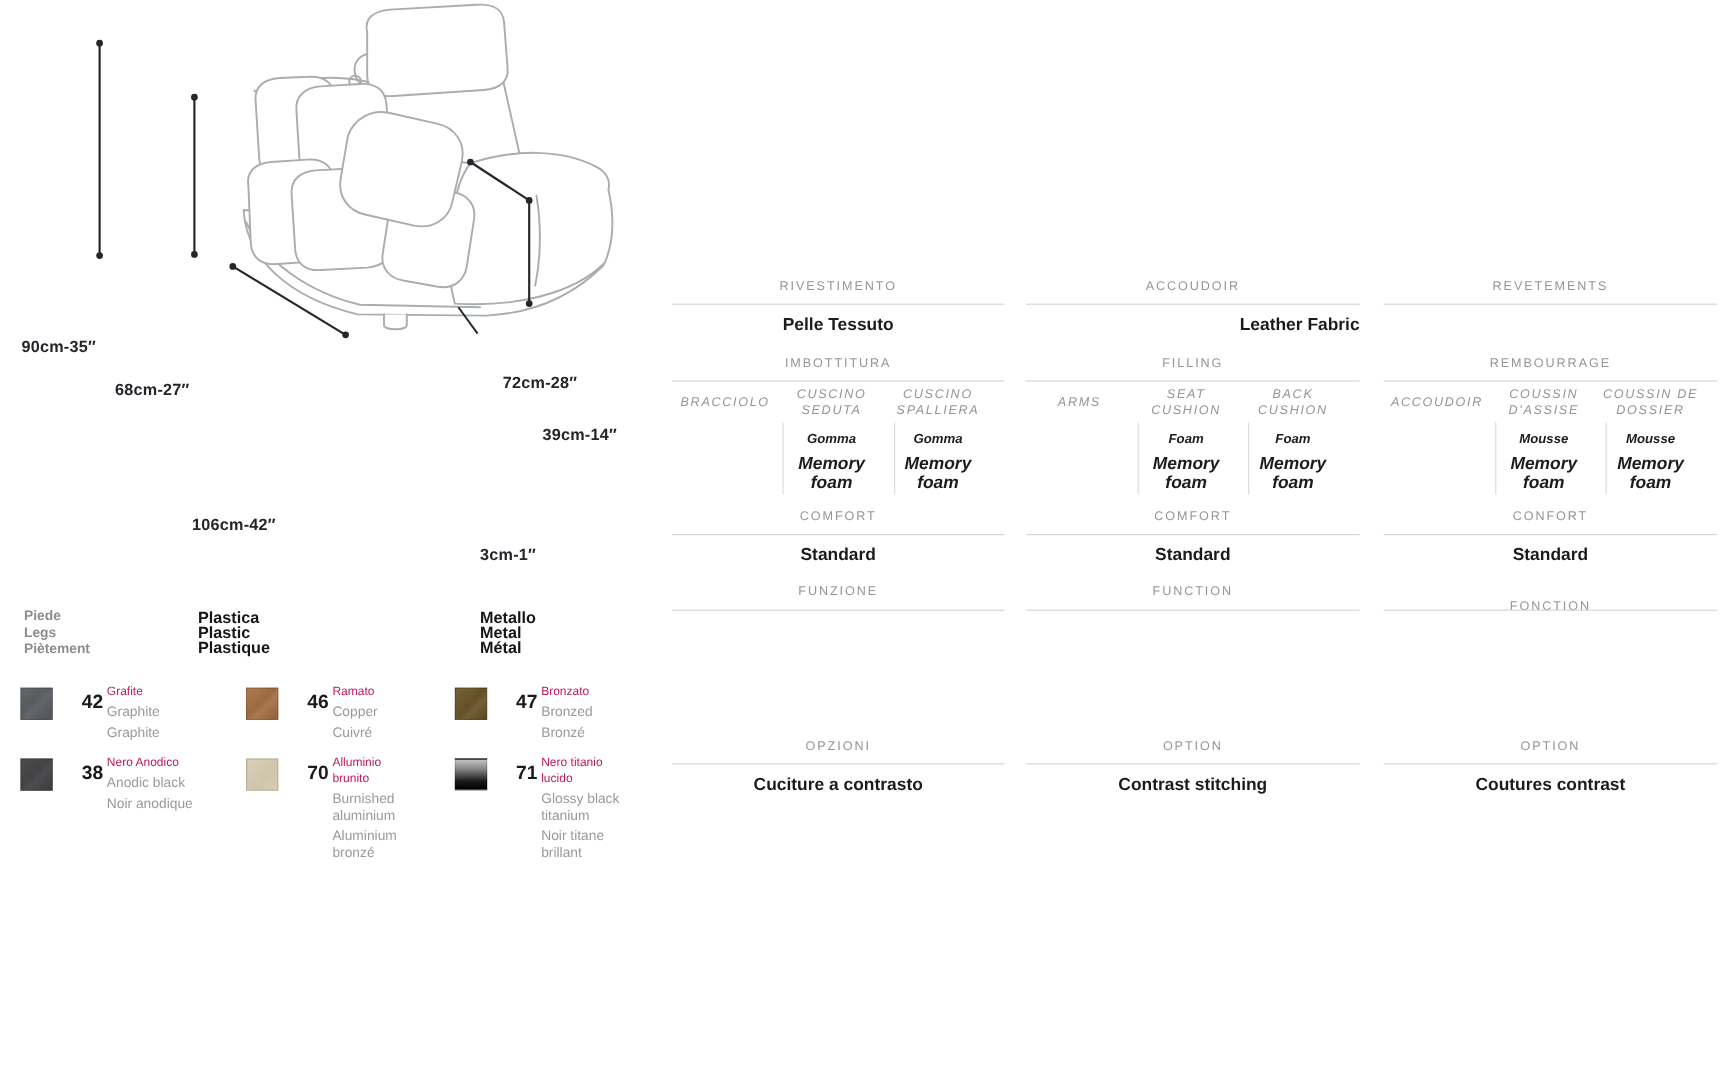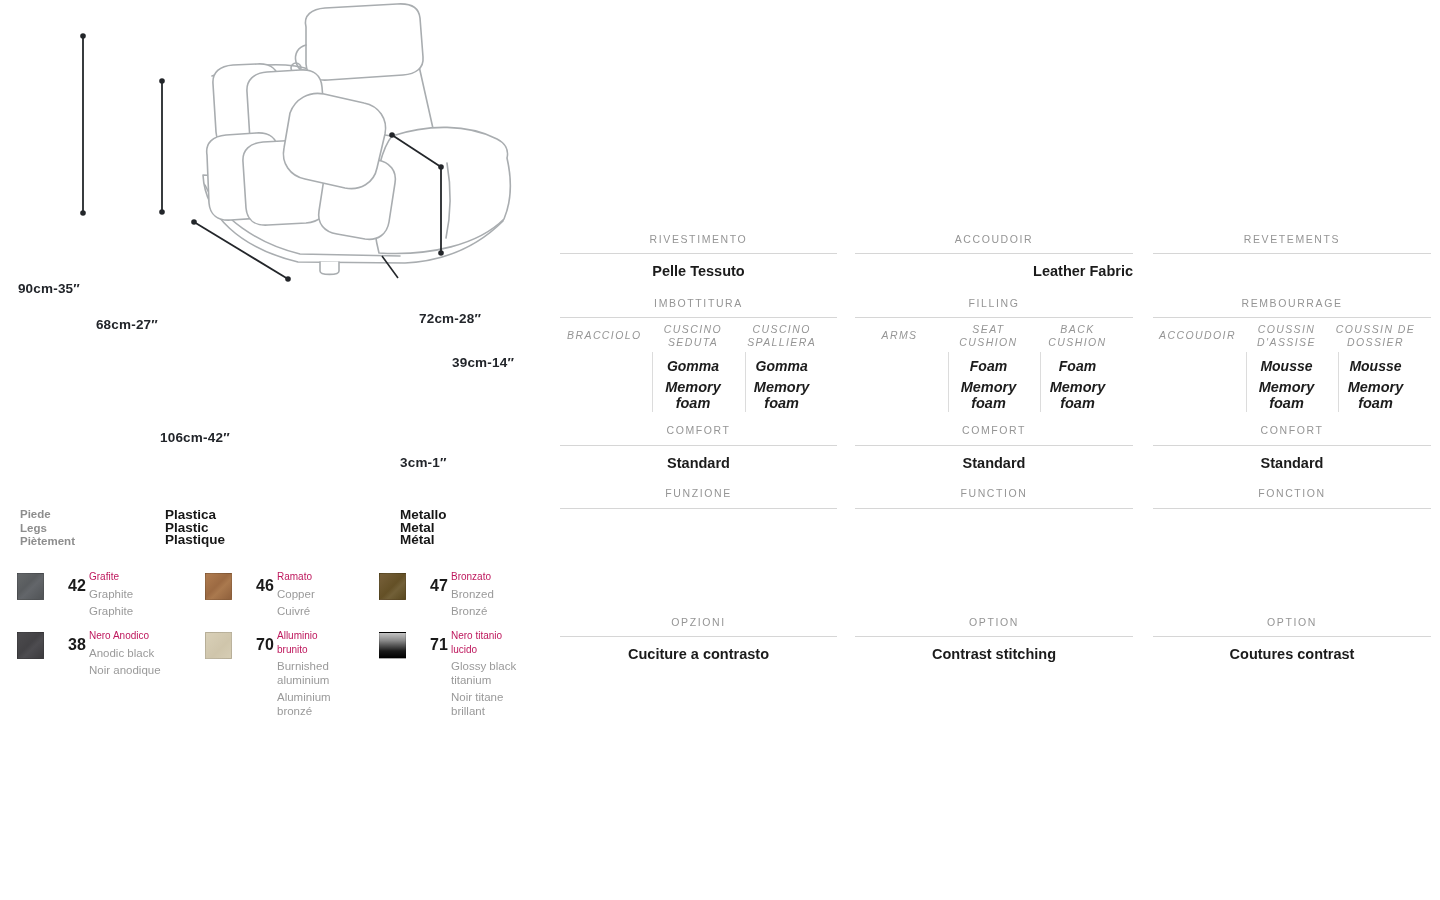--- a/index.html
+++ b/index.html
@@ -25,21 +25,21 @@
   .spec-col{position:absolute;top:230px;height:450px;}
   .spec-col .lbl{position:absolute;left:0;right:0;text-align:center;font-size:10.5px;letter-spacing:1.6px;color:#959595;height:14px;line-height:14px;}
   .spec-col .rule{position:absolute;left:0;right:0;height:0;border-top:1px solid #d6d6d6;}
   .spec-col .val{position:absolute;left:0;right:0;text-align:center;font-size:14.5px;font-weight:bold;color:#1b1b1b;height:20px;line-height:20px;}
   .heads,.cells{position:absolute;left:0;right:11px;display:flex;font-style:italic;}
   .heads{top:90px;height:32px;}
   .heads .h{width:33.33%;display:flex;align-items:center;justify-content:center;text-align:center;
             font-size:10.5px;letter-spacing:1.4px;color:#959595;line-height:13.5px;}
   .cells{top:122px;height:62px;}
   .cells .c{width:33.33%;display:flex;flex-direction:column;align-items:center;text-align:center;}
-  .cells .v1{font-size:14px;font-weight:bold;line-height:16px;margin-top:6px;}
+  .cells .v1{font-size:11px;font-weight:bold;line-height:16px;margin-top:6px;}
   .cells .v2{font-size:14.5px;font-weight:bold;line-height:16px;margin-top:5px;max-width:88px;}
   .vdiv{position:absolute;top:122px;height:60px;width:1px;background:#dcdcdc;}
   .vdiv.d1{left:33.33%;} .vdiv.d2{left:66.66%;}
 </style>
 </head>
 <body>
 
 <div id="canvas">
 
   <svg id="chair-svg" viewBox="0 0 540 300" xmlns="http://www.w3.org/2000/svg">
@@ -325,21 +325,21 @@
           <div class="v2">Memory foam</div>
         </div>
       <div class="c">
           <div class="v1">Mousse</div>
           <div class="v2">Memory foam</div>
         </div>
     </div>
     <div class="lbl" style="top:193px;">CONFORT</div>
     <div class="rule" style="top:215px;"></div>
     <div class="val" style="top:223px;">Standard</div>
-    <div class="lbl" style="top:256px;">FONCTION</div>
+    <div class="lbl" style="top:268px;">FONCTION</div>
     <div class="rule" style="top:278px;"></div>
     <div class="val" style="top:286px;"></div>
     <div class="lbl" style="top:385px;">OPTION</div>
     <div class="rule" style="top:406px;"></div>
     <div class="val" style="top:414px;">Coutures contrast</div>
   </div>
 
 </div>
 
 </body></html>

